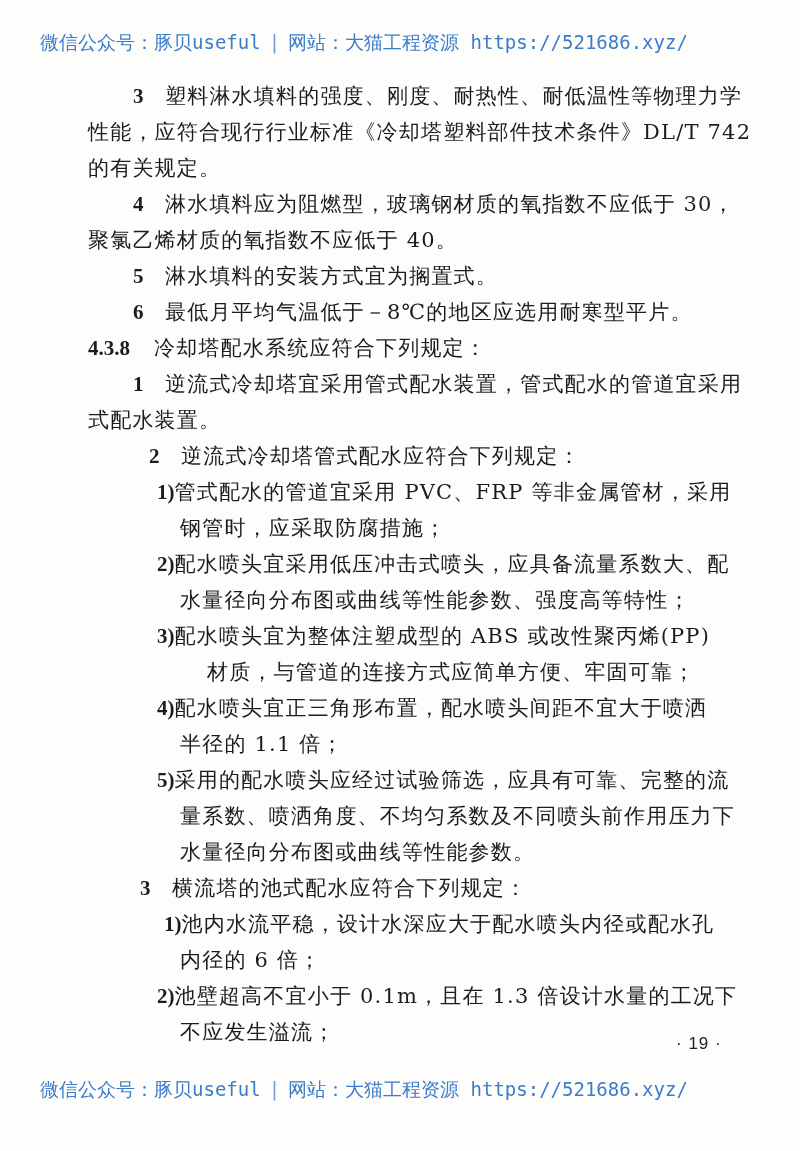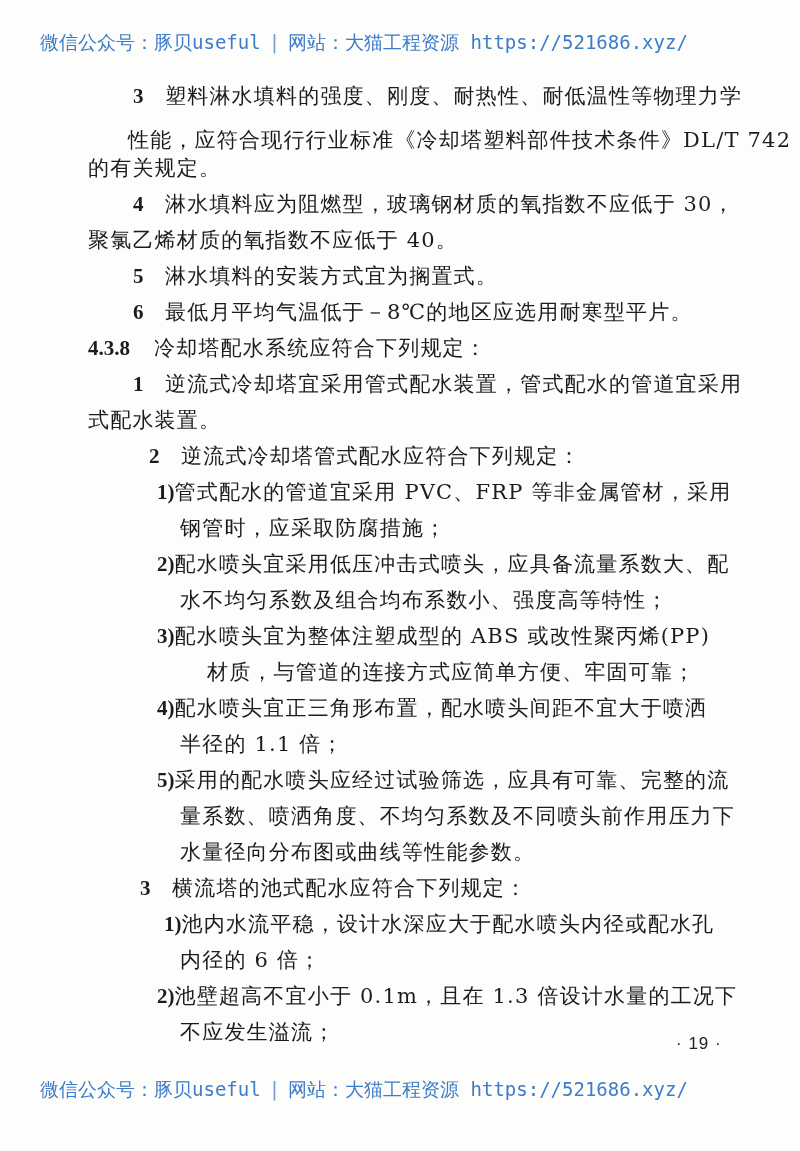--- a/index.html
+++ b/index.html
@@ -41,21 +41,21 @@
 
 <div class="watermark" id="wm-top">
   <span>微信公众号：豚贝useful</span><span class="sep">|</span><span>网站：大猫工程资源 https://521686.xyz/</span>
 </div>
 
 <div class="page">
 
   <div class="line" style="left:133px;top:82px;">
     <span class="num clause-num">3</span><span>塑料淋水填料的强度、刚度、耐热性、耐低温性等物理力学</span>
   </div>
-  <div class="line" style="left:88px;top:126px;margin-left:40px;">性能，应符合现行行业标准《冷却塔塑料部件技术条件》DL/T 742</div>
+  <div class="line" style="left:88px;top:118px;">性能，应符合现行行业标准《冷却塔塑料部件技术条件》DL/T 742</div>
   <div class="line" style="left:88px;top:154px;">的有关规定。</div>
 
   <div class="line" style="left:133px;top:190px;">
     <span class="num clause-num">4</span><span>淋水填料应为阻燃型，玻璃钢材质的氧指数不应低于 30，</span>
   </div>
   <div class="line" style="left:88px;top:226px;">聚氯乙烯材质的氧指数不应低于 40。</div>
 
   <div class="line" style="left:133px;top:262px;">
     <span class="num clause-num">5</span><span>淋水填料的安装方式宜为搁置式。</span>
   </div>
@@ -78,21 +78,21 @@
   </div>
 
   <div class="line" style="left:157px;top:478px;">
     <span class="num sub-num">1)</span><span>管式配水的管道宜采用 PVC、FRP 等非金属管材，采用</span>
   </div>
   <div class="line" style="left:180px;top:514px;">钢管时，应采取防腐措施；</div>
 
   <div class="line" style="left:157px;top:550px;">
     <span class="num sub-num">2)</span><span>配水喷头宜采用低压冲击式喷头，应具备流量系数大、配</span>
   </div>
-  <div class="line" style="left:180px;top:586px;">水不均匀系数及组合均布系数小、强度高等特性；</div>
+  <div class="line" style="left:180px;top:586px;">水量径向分布图或曲线等性能参数、强度高等特性；</div>
 
   <div class="line" style="left:157px;top:622px;">
     <span class="num sub-num">3)</span><span>配水喷头宜为整体注塑成型的 ABS 或改性聚丙烯(PP)</span>
   </div>
   <div class="line" style="left:196px;top:658px;margin-left:11px;">材质，与管道的连接方式应简单方便、牢固可靠；</div>
 
   <div class="line" style="left:157px;top:694px;">
     <span class="num sub-num">4)</span><span>配水喷头宜正三角形布置，配水喷头间距不宜大于喷洒</span>
   </div>
   <div class="line" style="left:180px;top:730px;">半径的 1.1 倍；</div>

